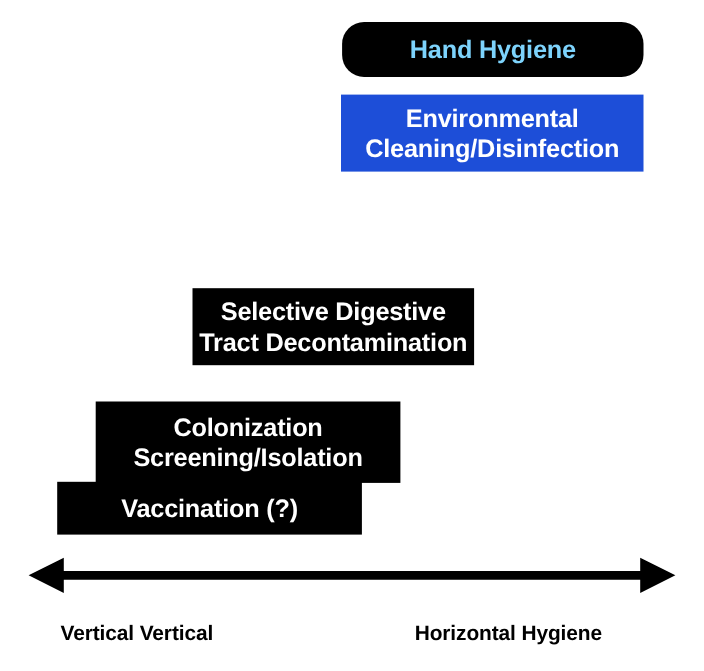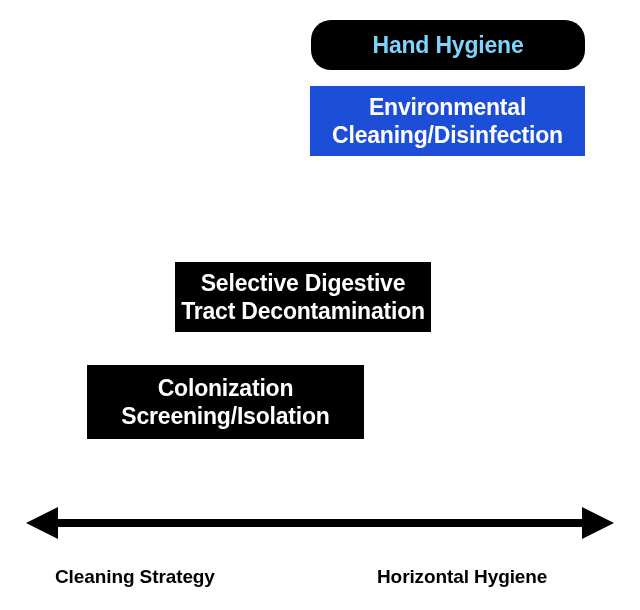--- a/index.html
+++ b/index.html
@@ -63,22 +63,23 @@
 
 <div id="canvas">
 
   <div class="strategy-box" style="left: 311px; top: 20px; width: 274px; height: 50px; background: rgb(0, 0, 0); color: #7dd3fc; border-radius: 20px;">Hand Hygiene</div>
   <div class="strategy-box" style="left: 310px; top: 86px; width: 275px; height: 70px; background: #1d4ed8; color: rgb(255, 255, 255);">Environmental
 Cleaning/Disinfection</div>
   <div class="strategy-box" style="left: 175px; top: 262px; width: 256px; height: 70px; background: rgb(0, 0, 0); color: rgb(255, 255, 255);">Selective Digestive
 Tract Decontamination</div>
   <div class="strategy-box" style="left: 87px; top: 349px; width: 277px; height: 74px; background: rgb(0, 0, 0); color: rgb(255, 255, 255); margin-top: 16px;">Colonization
 Screening/Isolation</div>
+  <div class="strategy-box" style="left: 52px; top: 438px; width: 277px; height: 48px; background: rgb(0, 0, 0); color: rgb(255, 255, 255);">Vaccination (?)</div>
 
   <svg id="axis-arrow" viewBox="0 0 604 46" xmlns="http://www.w3.org/2000/svg">
     <polygon points="8,23 40,7 40,19 564,19 564,7 596,23 564,39 564,27 40,27 40,39" fill="#000000"></polygon>
   </svg>
 
-  <div class="axis-label" id="label-vertical">Cleaning Strategy</div>
+  <div class="axis-label" id="label-vertical">Vertical Vertical</div>
 
   <div class="axis-label" id="label-horizontal">Horizontal Hygiene</div>
 
 </div>
 
 </body></html>

